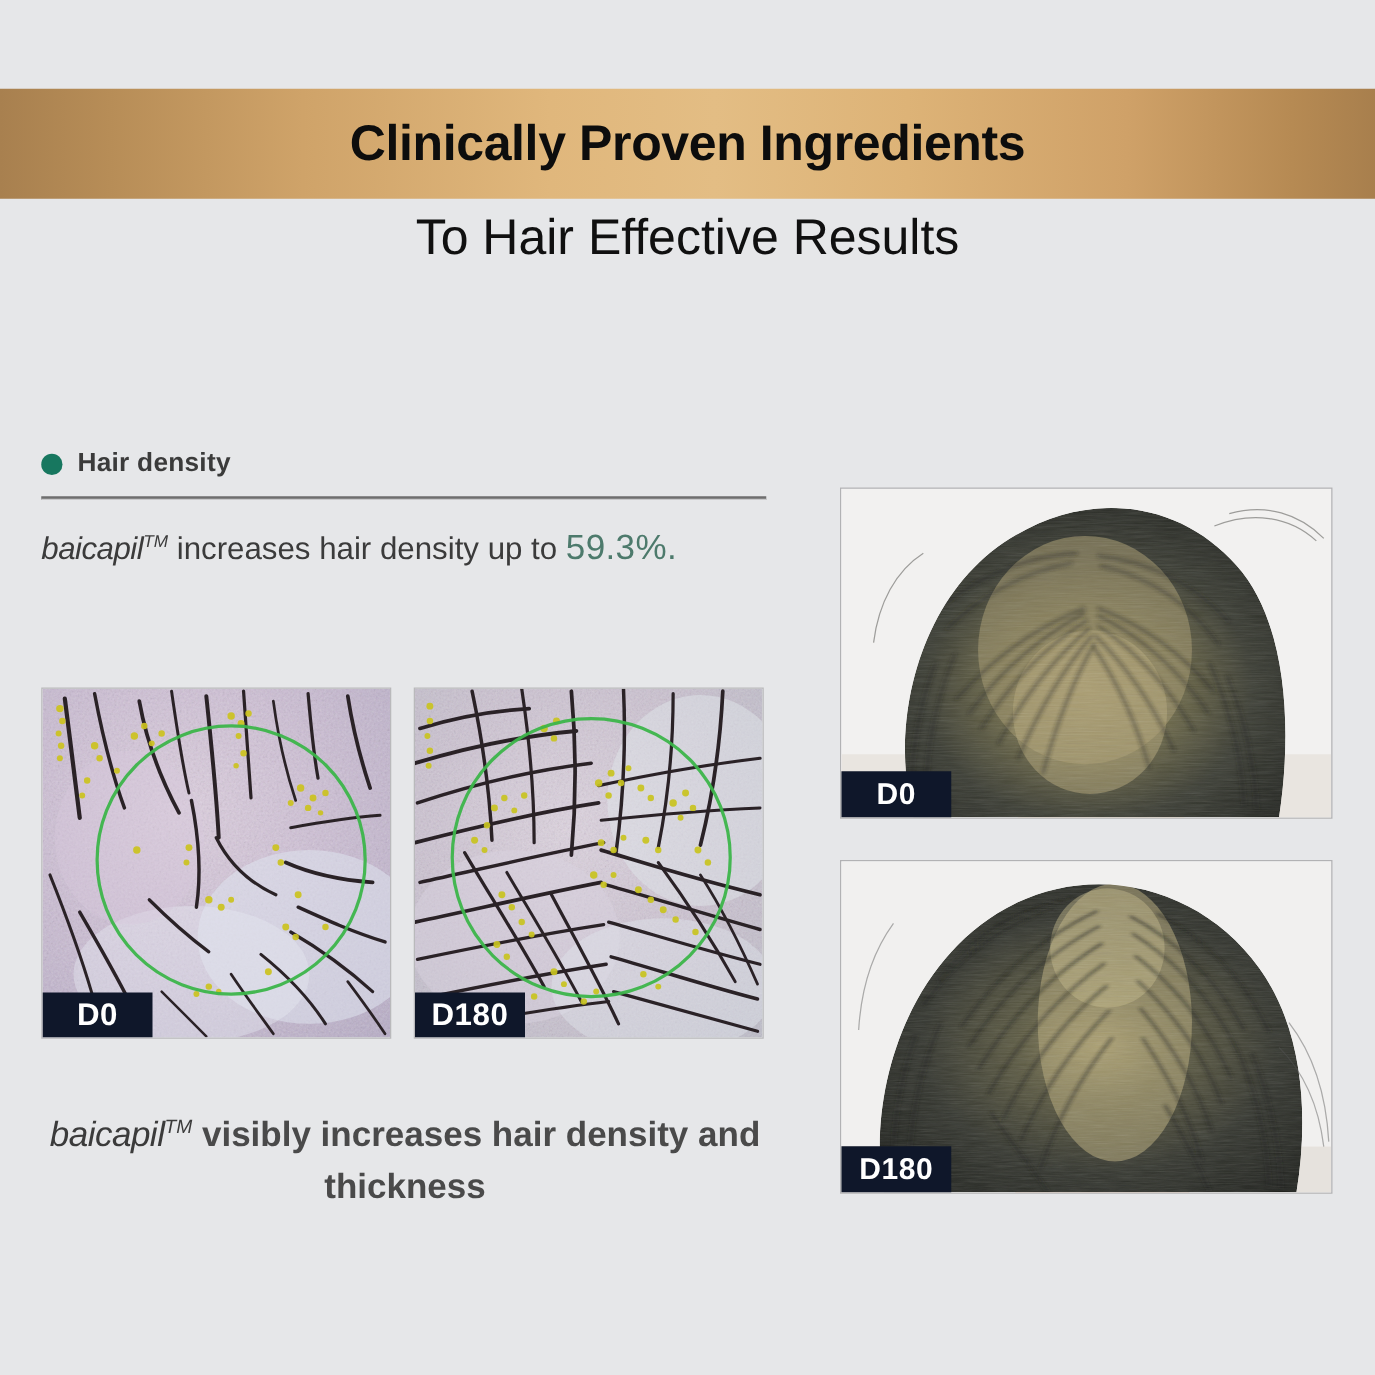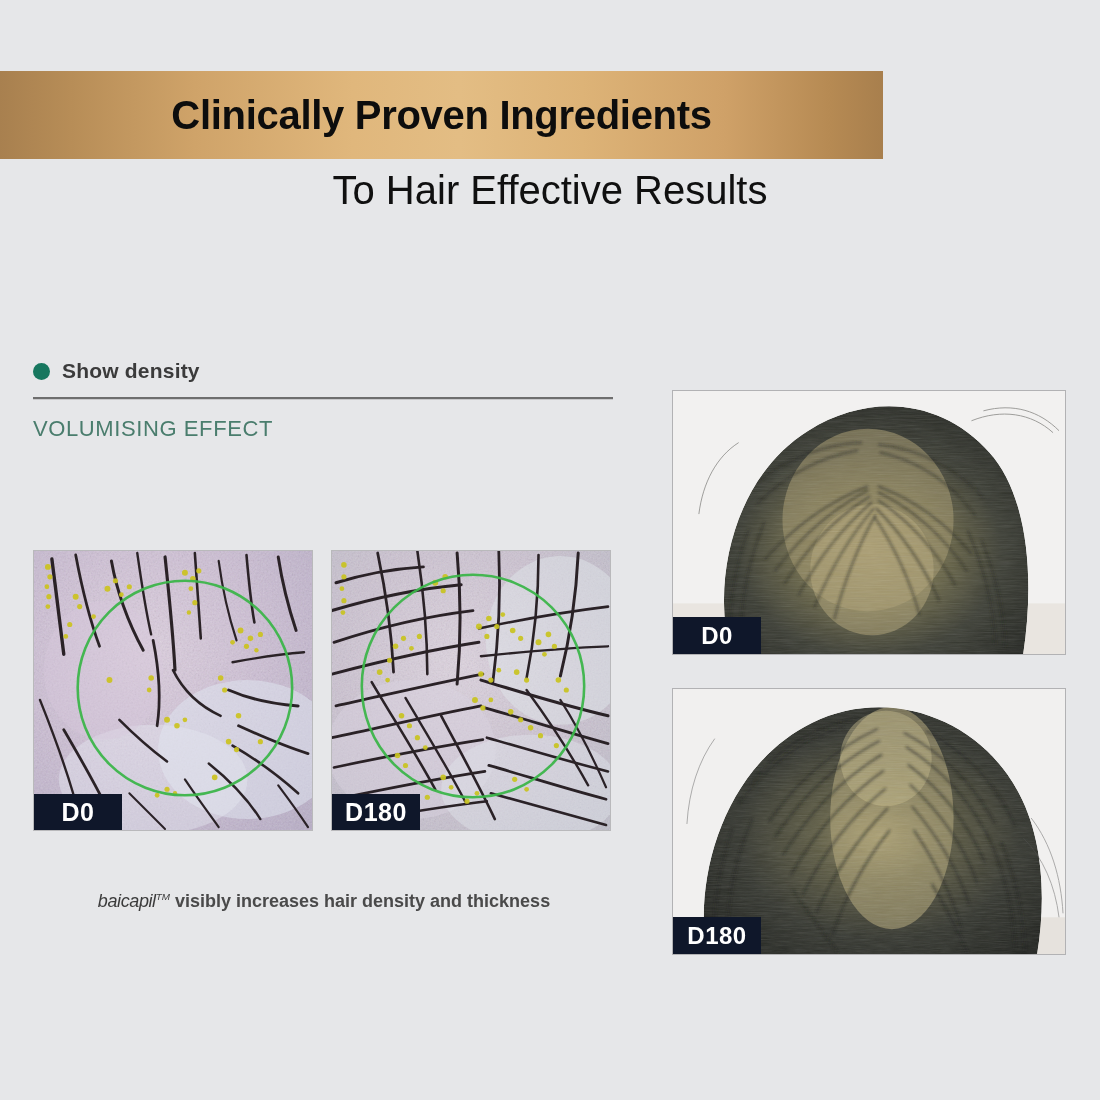--- a/index.html
+++ b/index.html
@@ -14,21 +14,21 @@
     font-family: "Liberation Sans", sans-serif;
     overflow: hidden;
     position: relative;
   }
 
   
   .header-banner {
     position: absolute;
     left: 0;
     top: 71px;
-    width: 883px;
+    width: 1100px;
     height: 88px;
     background: linear-gradient(90deg,
         #a8804f 0%,
         #b78d57 8%,
         #cfa369 22%,
         #e0b77c 40%,
         #e3bd84 52%,
         #ddb377 66%,
         #cfa168 82%,
         #b68a53 94%,
@@ -179,21 +179,21 @@
     font-size: 24px;
   }
 
   
   .caption {
     position: absolute;
     left: 33px;
     top: 888px;
     width: 582px;
     text-align: center;
-    font-size: 18px;
+    font-size: 28px;
     font-weight: bold;
     color: #4a4a4a;
     line-height: 1.45;
   }
   .caption .brand {
     font-weight: 500;
     font-style: italic;
   }
 
   
@@ -222,27 +222,29 @@
 
 <div class="header-banner">
   <div class="header-title">Clinically Proven Ingredients</div>
 </div>
 <div class="header-subtitle">To Hair Effective Results</div>
 
 <div class="left-col">
 
   <div class="section-heading-row">
     <span class="bullet-dot"></span>
-    <span class="section-heading-text">Show density</span>
+    <span class="section-heading-text">Hair density</span>
   </div>
 
   <div class="divider"></div>
 
-
-  <div class="volumising">VOLUMISING EFFECT</div>
+  <div class="claim-line">
+    <span class="brand"><span>baicapil</span><sup>TM</sup></span><span> increases hair density up to </span><span class="pct">59.3%.</span>
+  </div>
+
 </div>
 
 <div class="micro-row">
 
   <div class="micro-frame left">
     <svg class="micro-canvas" viewBox="0 0 280 281" preserveAspectRatio="none">
       <defs>
         <radialGradient id="scalpA" cx="40%" cy="35%" r="85%">
           <stop offset="0%" stop-color="#ded0e0"></stop>
           <stop offset="45%" stop-color="#cfc0d6"></stop>

